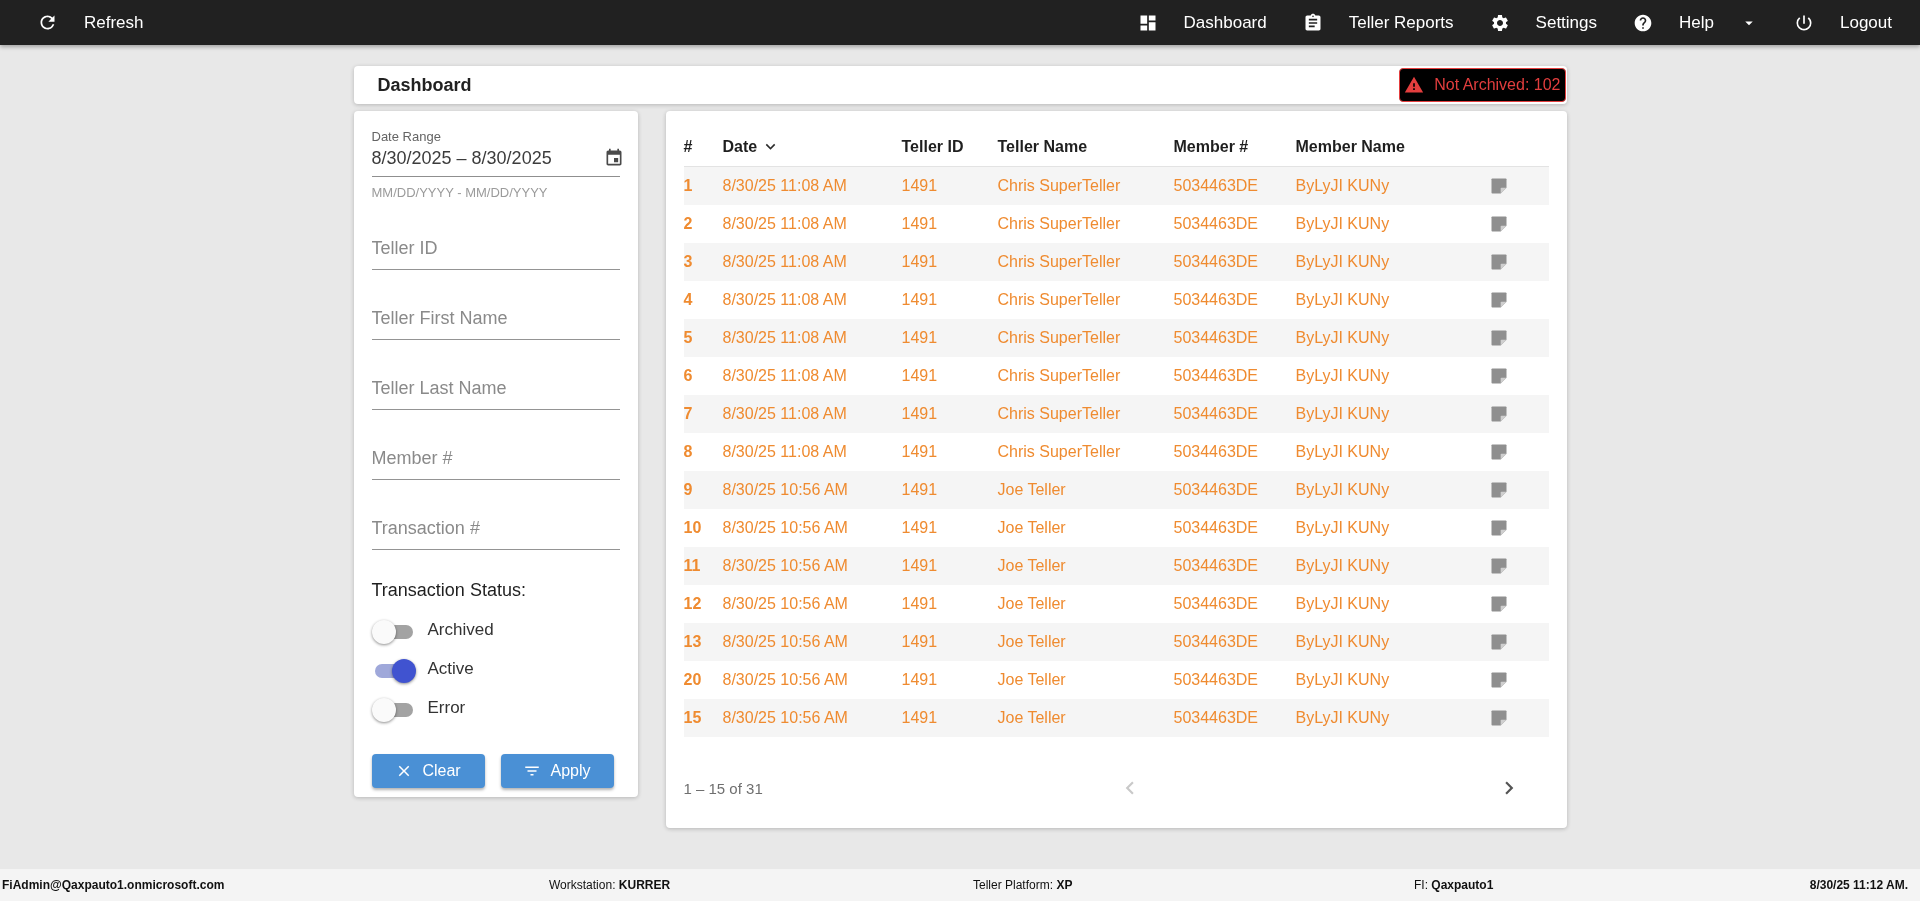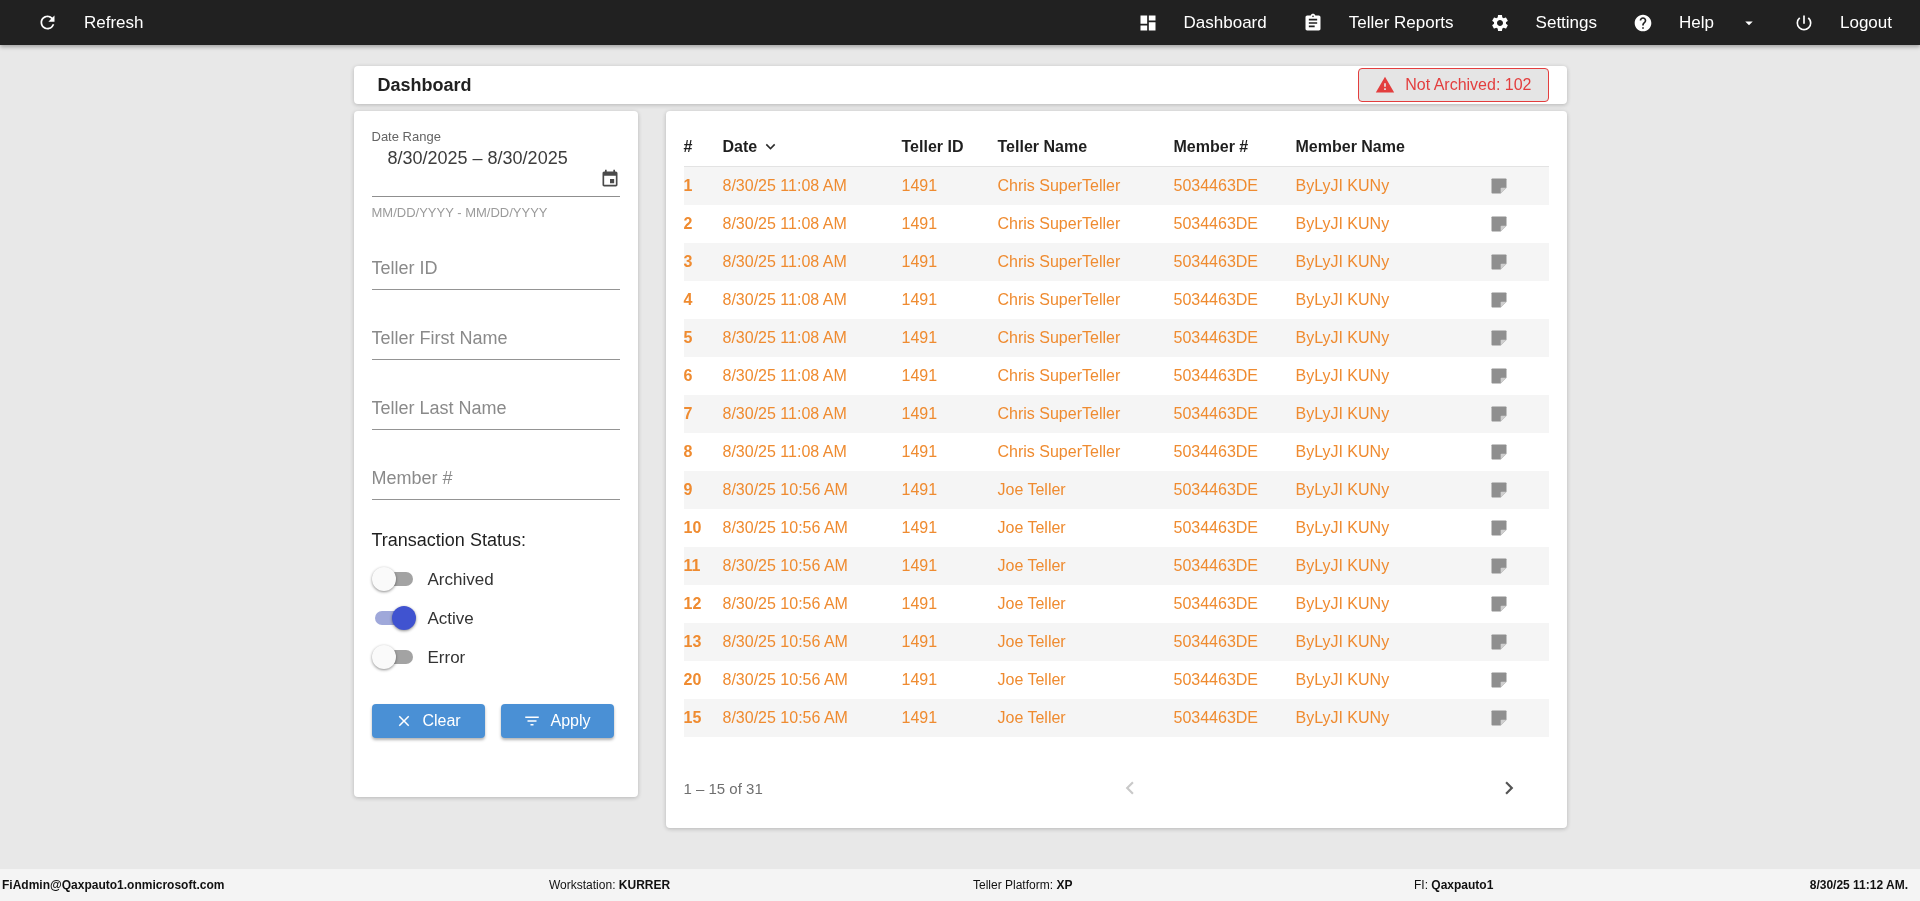--- a/index.html
+++ b/index.html
@@ -29,40 +29,40 @@
   
   .main{flex:1 1 auto;}
   .container{width:1213px;margin:21px auto 0;}
   .card{background:#fff;border-radius:4px;box-shadow:0 1px 4px rgba(0,0,0,.22);}
   .page-header{
     height:38px;display:flex;align-items:center;padding-left:24px;
   }
   .page-title{font-size:18px;font-weight:700;color:#212121;}
   .badge{
     margin-left:auto;height:34px;display:flex;align-items:center;gap:10px;
-    border:1px solid var(--red);border-radius:4px;background:#e5e5e5;
-    color:var(--red);font-size:16px;padding:0 16px;margin-right:18px;
+    border:1px solid var(--red);border-radius:4px;background:#000000;
+    color:var(--red);font-size:16px;padding:0 4px;margin-right:1px;
   }
   .badge svg{fill:var(--red);}
   .cards{display:flex;gap:28px;margin-top:7px;}
   
   .filters{width:284px;height:686px;padding:18px 18px 0;flex:0 0 284px;}
   .f-label{font-size:13px;color:#646464;}
-  .date-row{display:flex;align-items:flex-end;border-bottom:1px solid #8f8f8f;padding:4px 0 7px;flex-direction:column;}
+  .date-row{display:flex;align-items:flex-start;border-bottom:1px solid #8f8f8f;padding:4px 0 7px;}
   .date-input{border:none;outline:none;font-size:18px;color:#3c3c3c;flex:1;background:transparent;font-family:inherit;padding:0;}
   .cal-btn{background:none;border:none;padding:0;cursor:pointer;display:flex;}
   .cal-btn svg{fill:#4a4a4a;}
   .hint{font-size:13px;color:#9b9b9b;margin-top:8px;}
   .f-input{
     display:block;width:100%;border:none;border-bottom:1px solid #949494;outline:none;
     font-size:18px;color:#333;padding:8px 0 10px;margin-top:30px;background:transparent;font-family:inherit;
   }
   .f-input::placeholder{color:#8a8a8a;opacity:1;}
   .status-label{font-size:18px;color:#1f1f1f;margin-top:30px;}
-  .toggle-row{display:flex;align-items:flex-start;gap:12px;margin-top:19px;}
+  .toggle-row{display:flex;align-items:flex-end;gap:12px;margin-top:19px;}
   .toggle{position:relative;width:44px;height:17px;flex:0 0 44px;cursor:pointer;}
   .toggle .track{position:absolute;left:3px;top:2px;width:38px;height:14px;border-radius:7px;background:#a3a3a3;}
   .toggle .thumb{position:absolute;top:-3px;left:0;width:24px;height:24px;border-radius:50%;background:#fafafa;box-shadow:0 1px 3px rgba(0,0,0,.45);}
   .toggle.on .track{background:#9fa8da;}
   .toggle.on .thumb{left:auto;right:0;background:var(--toggle_on);}
   .toggle-label{font-size:17px;color:#333;}
   .btn-row{display:flex;gap:16px;margin-top:36px;}
   .btn{
     display:flex;align-items:center;justify-content:center;gap:9px;
     width:113px;height:34px;border:none;border-radius:4px;background:var(--blue);
@@ -187,20 +187,21 @@
                 <path d="M17 12h-5v5h5v-5zM16 1v2H8V1H6v2H5c-1.11 0-1.99.9-1.99 2L3 19c0 1.1.89 2 2 2h14c1.1 0 2-.9 2-2V5c0-1.1-.9-2-2-2h-1V1h-2zm3 18H5V8h14v11z"></path>
               </svg>
           </button>
         </div>
         <div class="hint">MM/DD/YYYY - MM/DD/YYYY</div>
 
         <input class="f-input" placeholder="Teller ID" style="">
         <input class="f-input" placeholder="Teller First Name" style="">
         <input class="f-input" placeholder="Teller Last Name" style="">
         <input class="f-input" placeholder="Member #" style="">
+        <input class="f-input" placeholder="Transaction #" style="">
 
         <div class="status-label">Transaction Status:</div>
 
         <div class="toggle-row">
           <span class="toggle">
             <span class="track"></span>
             <span class="thumb"></span>
           </span>
           <span class="toggle-label">Archived</span>
         </div>

